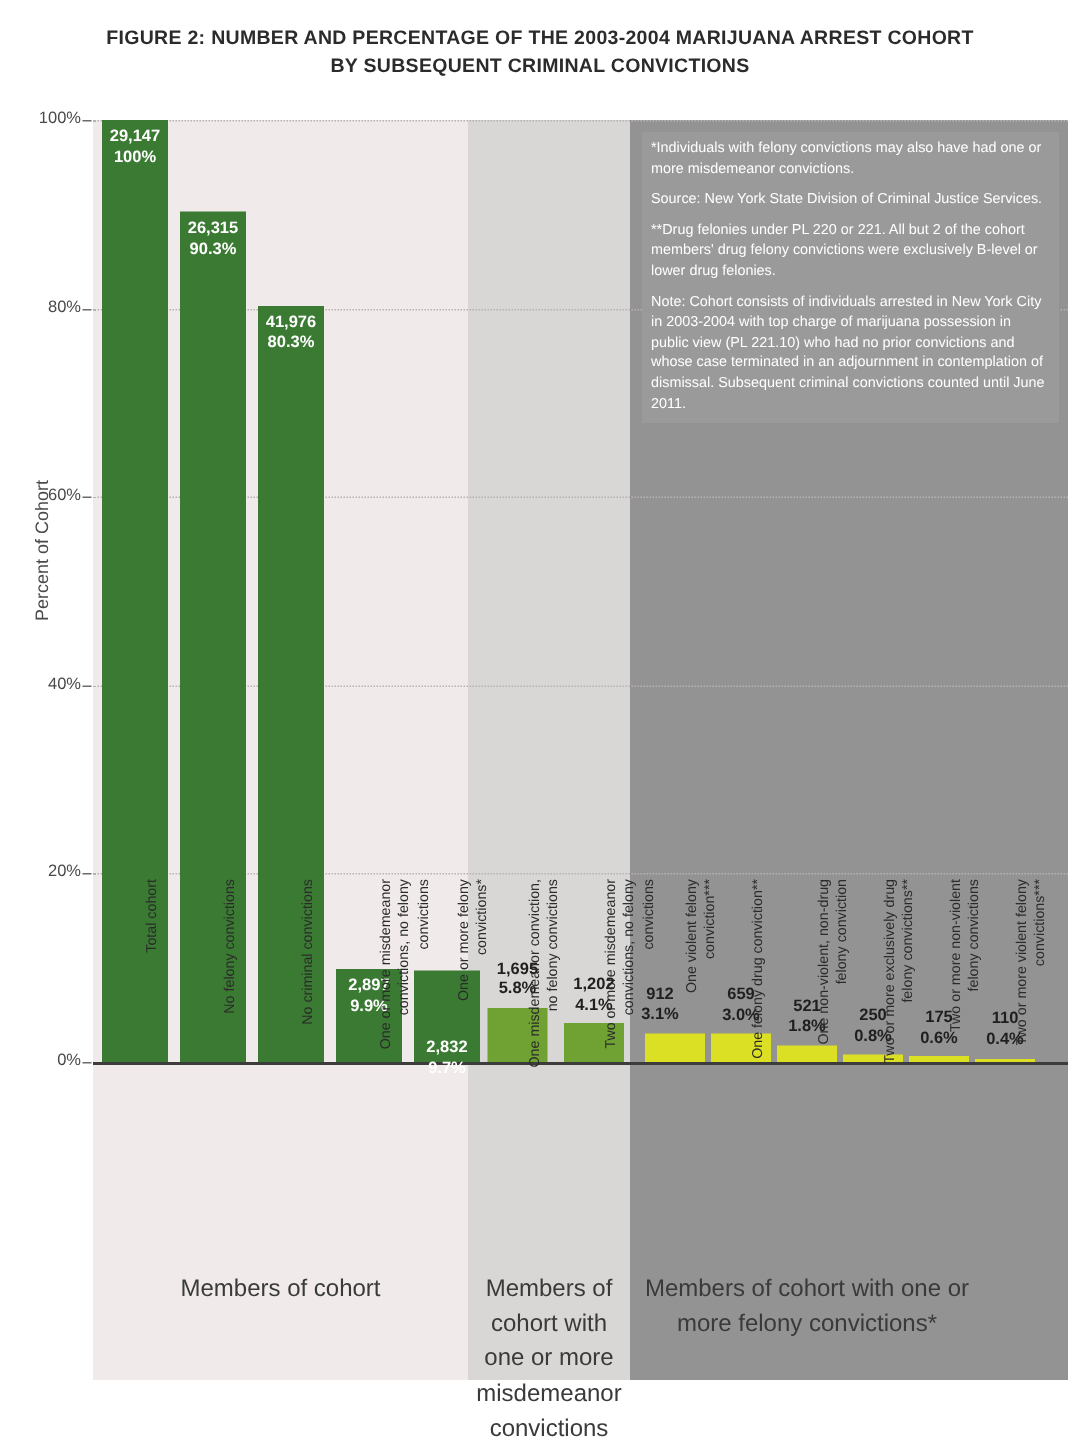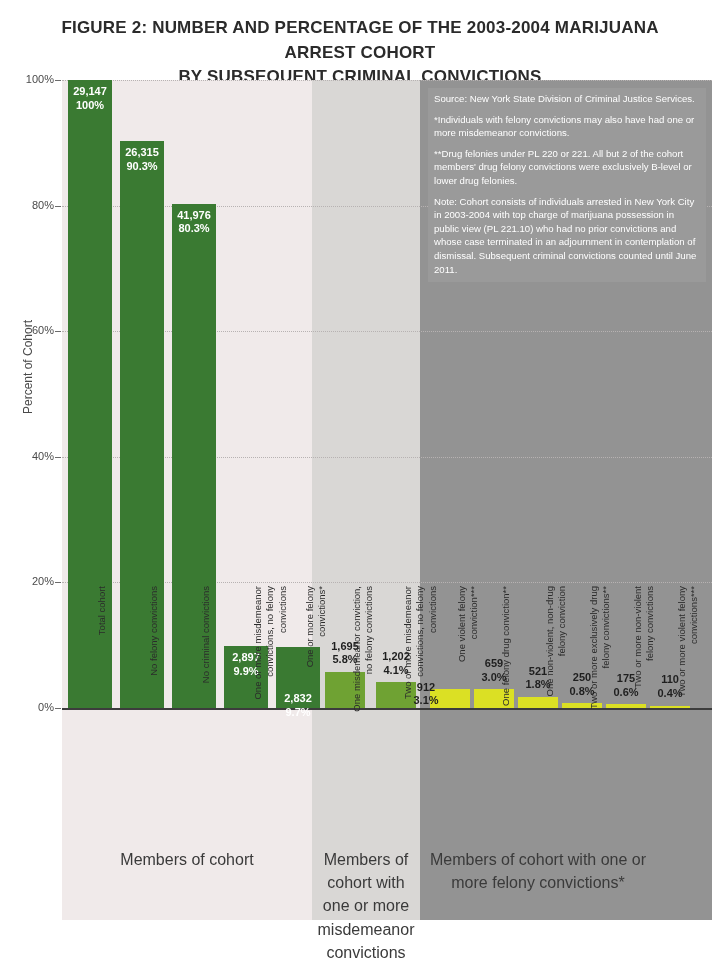--- a/index.html
+++ b/index.html
@@ -16,21 +16,21 @@
     position: relative;
   }
 
   
   #figure-title {
     position: absolute;
     top: 16px;
     left: 30px;
     width: 660px;
     text-align: center;
-    font-size: 17px;
+    font-size: 13px;
     font-weight: bold;
     letter-spacing: 0.2px;
     line-height: 1.45;
     color: #2b2b2b;
   }
 
   
   #chart-area {
     position: absolute;
     left: 0;
@@ -215,21 +215,21 @@
       <div class="bar-value outside" style="left: 300px; width: 90px; top: 639.576px;">
         <div>1,695</div>
         <div>5.8%</div>
       </div>
       <div class="bar g2" style="left: 376px; width: 40px; height: 25.748px;"></div>
       <div class="bar-value outside" style="left: 351px; width: 90px; top: 650.252px;">
         <div>1,202</div>
         <div>4.1%</div>
       </div>
       <div class="bar g3" style="left: 430px; width: 40px; height: 19.468px;"></div>
-      <div class="bar-value outside" style="left: 381px; width: 90px; top: 656.532px; margin-top: 24px;">
+      <div class="bar-value outside" style="left: 395px; width: 90px; top: 656.532px;">
         <div>912</div>
         <div>3.1%</div>
       </div>
       <div class="bar g3" style="left: 474px; width: 40px; height: 18.84px;"></div>
       <div class="bar-value outside" style="left: 449px; width: 90px; top: 657.16px;">
         <div>659</div>
         <div>3.0%</div>
       </div>
       <div class="bar g3" style="left: 518px; width: 40px; height: 11.304px;"></div>
       <div class="bar-value outside" style="left: 493px; width: 90px; top: 664.696px;">
@@ -267,19 +267,19 @@
       <div class="cat-label" style="left: 632px; top: 714px; width: 128px;">Two or more non-violent felony convictions</div>
       <div class="cat-label" style="left: 676px; top: 714px; width: 128px;">Two or more violent felony convictions***</div>
     </div>
   <div id="group-labels-layer">
       <div class="group-label" style="left: 62px; width: 250px; top: 848px;">Members of cohort</div>
       <div class="group-label" style="left: 312px; width: 108px; top: 848px;">Members of cohort with one or more misdemeanor convictions</div>
       <div class="group-label" style="left: 420px; width: 236px; top: 848px;">Members of cohort with one or more felony convictions*</div>
     </div>
 
   <div id="notes-box">
+    <p>*Individuals with felony convictions may also have had one or more misdemeanor convictions.</p>
     <p>Source: New York State Division of Criminal Justice Services.</p>
-    <p>*Individuals with felony convictions may also have had one or more misdemeanor convictions.</p>
     <p>**Drug felonies under PL 220 or 221. All but 2 of the cohort members' drug felony convictions were exclusively B-level or lower drug felonies.</p>
     <p>Note: Cohort consists of individuals arrested in New York City in 2003-2004 with top charge of marijuana possession in public view (PL 221.10) who had no prior convictions and whose case terminated in an adjournment in contemplation of dismissal. Subsequent criminal convictions counted until June 2011.</p>
   </div>
 
 </div>
 
 </body></html>

